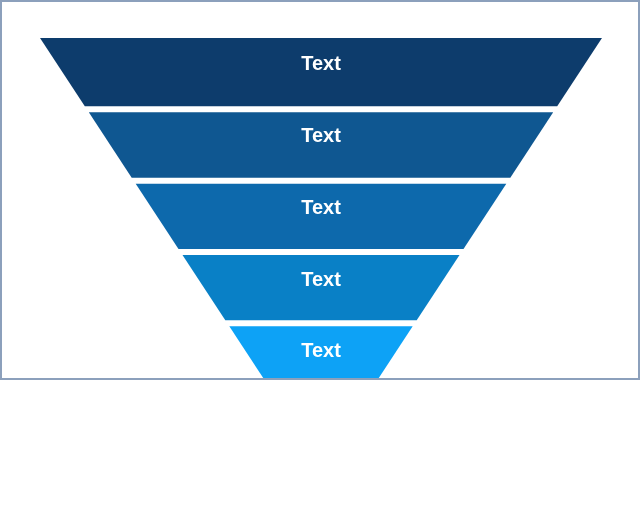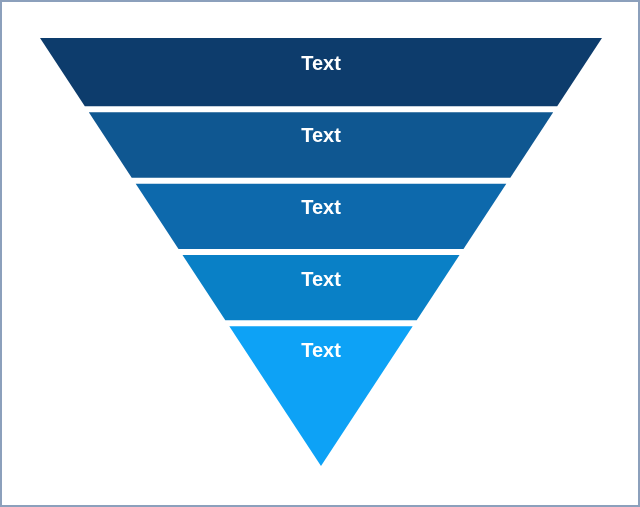--- a/index.html
+++ b/index.html
@@ -4,21 +4,21 @@
 <style>
   html, body {
     margin: 0;
     padding: 0;
     background: #ffffff;
     font-family: "Liberation Sans", sans-serif;
   }
   .frame {
     box-sizing: border-box;
     width: 640px;
-    height: 507px;
+    height: 380px;
     border: 2px solid #8ca0bc; 
     background: #ffffff;
     overflow: hidden;
   }
   .funnel-svg {
     display: block;
   }
   .level-label {
     font-family: "Liberation Sans", sans-serif;
     font-size: 20px;

